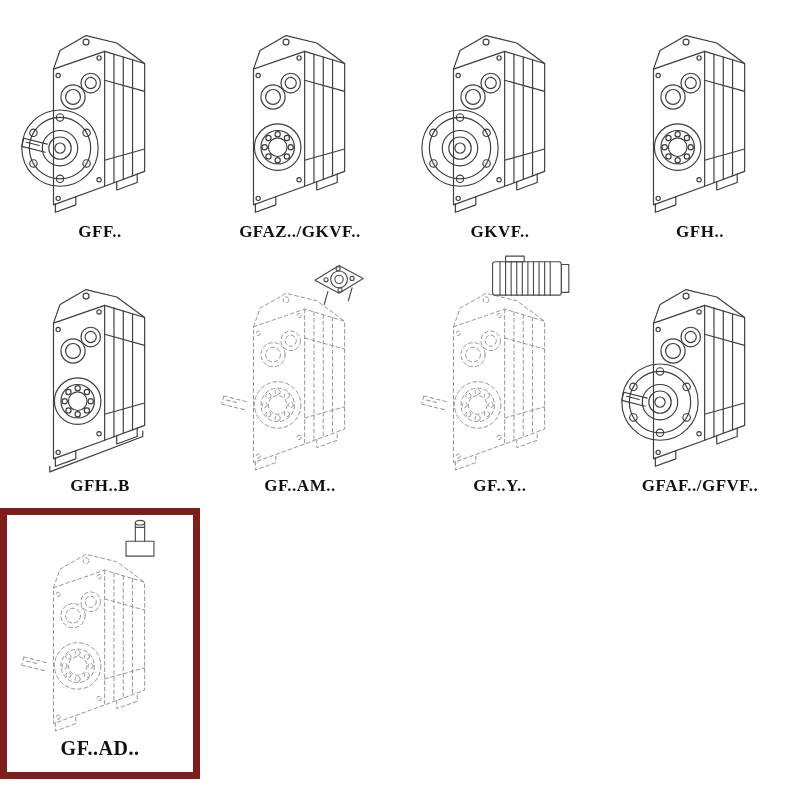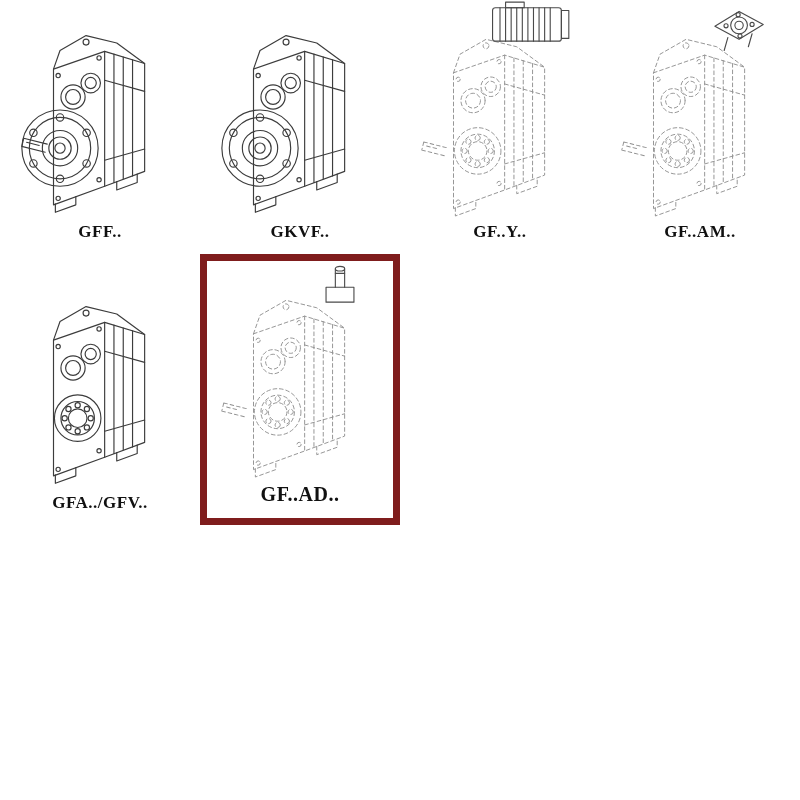--- a/index.html
+++ b/index.html
@@ -121,72 +121,101 @@
     <svg viewBox="0 0 200 236">
       <g transform="translate(0,10)">
           <use href="#gb-body"></use>
           <use href="#gb-flange"></use>
           <use href="#gb-shaft"></use>
         </g>
     </svg>
     <figcaption class="model-label">GFF..</figcaption>
   </figure>
 
+  <figure class="cell">
+    <svg viewBox="0 0 200 236">
+      <g transform="translate(0,10)">
+          <use href="#gb-body"></use>
+          <use href="#gb-out-rings"></use>
+        </g>
+    </svg>
+    <figcaption class="model-label">GFAZ../GKVF..</figcaption>
+  </figure>
 
 
   <figure class="cell">
     <svg viewBox="0 0 200 236">
       <g transform="translate(0,10)">
           <use href="#gb-body"></use>
           <use href="#gb-flange"></use>
         </g>
     </svg>
     <figcaption class="model-label">GKVF..</figcaption>
   </figure>
 
-
+  <figure class="cell">
+    <svg viewBox="0 0 200 236">
+      <g transform="translate(0,10)">
+          <use href="#gb-body"></use>
+          <use href="#gb-out-rings"></use>
+        </g>
+    </svg>
+    <figcaption class="model-label">GFH..</figcaption>
+  </figure>
+
+  <figure class="cell">
+    <svg viewBox="0 0 200 236">
+      <g transform="translate(0,10)">
+          <use href="#gb-body"></use>
+          <use href="#gb-out-rings"></use>
+          <use href="#gb-baseplate"></use>
+        </g>
+    </svg>
+    <figcaption class="model-label">GFH..B</figcaption>
+  </figure>
+
+  <figure class="cell">
+    <svg viewBox="0 0 200 236">
+      <g class="dashed" transform="translate(0,14)">
+          <use href="#gb-body"></use>
+          <use href="#gb-out-rings"></use>
+          <use href="#gb-shaft"></use>
+        </g>
+      <g class="topsolid">
+          <use href="#gb-topflange"></use>
+        </g>
+    </svg>
+    <figcaption class="model-label">GF..AM..</figcaption>
+  </figure>
 
   <figure class="cell">
     <svg viewBox="0 0 200 236">
       <g class="dashed" transform="translate(0,14)">
           <use href="#gb-body"></use>
           <use href="#gb-out-rings"></use>
           <use href="#gb-shaft"></use>
         </g>
       <g class="topsolid">
           <use href="#gb-motor"></use>
         </g>
     </svg>
     <figcaption class="model-label">GF..Y..</figcaption>
   </figure>
 
   <figure class="cell">
     <svg viewBox="0 0 200 236">
-      <g class="dashed" transform="translate(0,14)">
-          <use href="#gb-body"></use>
-          <use href="#gb-out-rings"></use>
-          <use href="#gb-shaft"></use>
-        </g>
-      <g class="topsolid">
-          <use href="#gb-topflange"></use>
-        </g>
-    </svg>
-    <figcaption class="model-label">GF..AM..</figcaption>
-  </figure>
-
-
-  <figure class="cell">
-    <svg viewBox="0 0 200 236">
-      <g transform="translate(0,10)">
-          <use href="#gb-body"></use>
-          <use href="#gb-out-rings"></use>
-        </g>
-    </svg>
-    <figcaption class="model-label">GFA../GFV..</figcaption>
-  </figure>
+      <g transform="translate(0,10)">
+          <use href="#gb-body"></use>
+          <use href="#gb-flange"></use>
+          <use href="#gb-shaft"></use>
+        </g>
+    </svg>
+    <figcaption class="model-label">GFAF../GFVF..</figcaption>
+  </figure>
+
 
 
   <figure class="cell boxed">
     <svg viewBox="0 0 200 236">
       <g class="dashed" transform="translate(0,14)">
           <use href="#gb-body"></use>
           <use href="#gb-out-rings"></use>
           <use href="#gb-shaft"></use>
         </g>
       <g class="topsolid">

